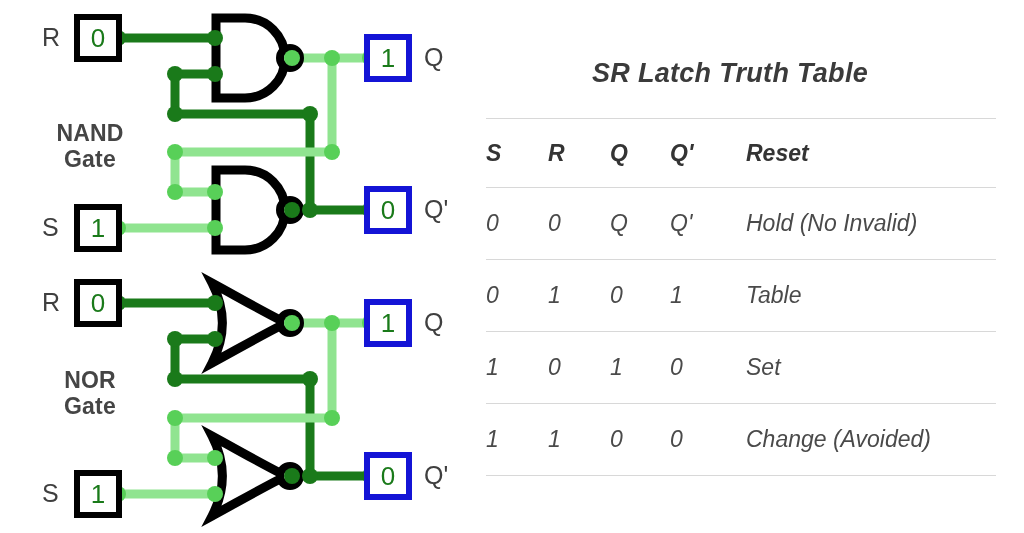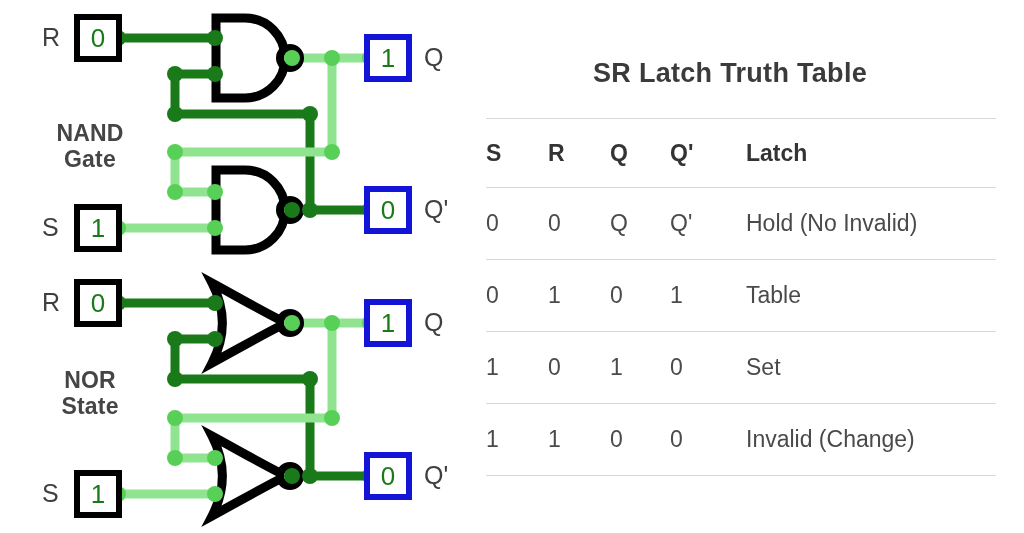--- a/index.html
+++ b/index.html
@@ -43,21 +43,21 @@
     background:#ffffff;
     font-size:26px;
     line-height:1;
     color:#1a7a1a;
     font-family:"Liberation Sans",sans-serif;
   }
   .vbox.in{border:6px solid #000000;}
   .vbox.out{border:6px solid #1414d6;}
 
   
-  .table-area{position:absolute;left:470px;top:0;width:554px;height:533px;}
+  .table-area{position:absolute;left:470px;top:0;width:554px;height:533px;font-style:italic;}
   .tbl-title{
     position:absolute;left:0;top:58px;width:520px;
     text-align:center;
     font-size:27px;font-weight:bold;color:#3b3b3b;
     letter-spacing:.3px;
   }
   table.truth{
     position:absolute;left:16px;top:118px;
     width:510px;
     border-collapse:collapse;
@@ -235,34 +235,34 @@
     <div class="sig-label" style="left:42px;top:481px;">S</div>
     <div class="vbox in" style="left:74px;top:470px;width:48px;height:48px;">1</div>
 
     <div class="vbox out" style="left:364px;top:299px;width:48px;height:48px;">1</div>
     <div class="sig-label" style="left:424px;top:310px;">Q</div>
 
     <div class="vbox out" style="left:364px;top:452px;width:48px;height:48px;">0</div>
     <div class="sig-label" style="left:424px;top:463px;">Q'</div>
 
     <div class="gate-name" style="left:20px;top:368px;width:140px;">NOR
-State</div>
+Gate</div>
   </div>
 
   <div class="table-area">
     <div class="tbl-title">SR Latch Truth Table</div>
 
     <table class="truth">
       <thead>
         <tr>
           <th class="c-s">S</th>
           <th class="c-r">R</th>
           <th class="c-q">Q</th>
           <th class="c-qn">Q'</th>
-          <th class="c-state">Latch</th>
+          <th class="c-state">Reset</th>
         </tr>
       </thead>
       <tbody>
         <tr>
           <td class="c-s">0</td>
           <td class="c-r">0</td>
           <td class="c-q">Q</td>
           <td class="c-qn">Q'</td>
           <td class="c-state">Hold (No Invalid)</td>
         </tr>
@@ -278,18 +278,18 @@
           <td class="c-r">0</td>
           <td class="c-q">1</td>
           <td class="c-qn">0</td>
           <td class="c-state">Set</td>
         </tr>
         <tr>
           <td class="c-s">1</td>
           <td class="c-r">1</td>
           <td class="c-q">0</td>
           <td class="c-qn">0</td>
-          <td class="c-state">Invalid (Change)</td>
+          <td class="c-state">Change (Avoided)</td>
         </tr>
       </tbody>
     </table>
   </div>
 </div>
 
 </body></html>

